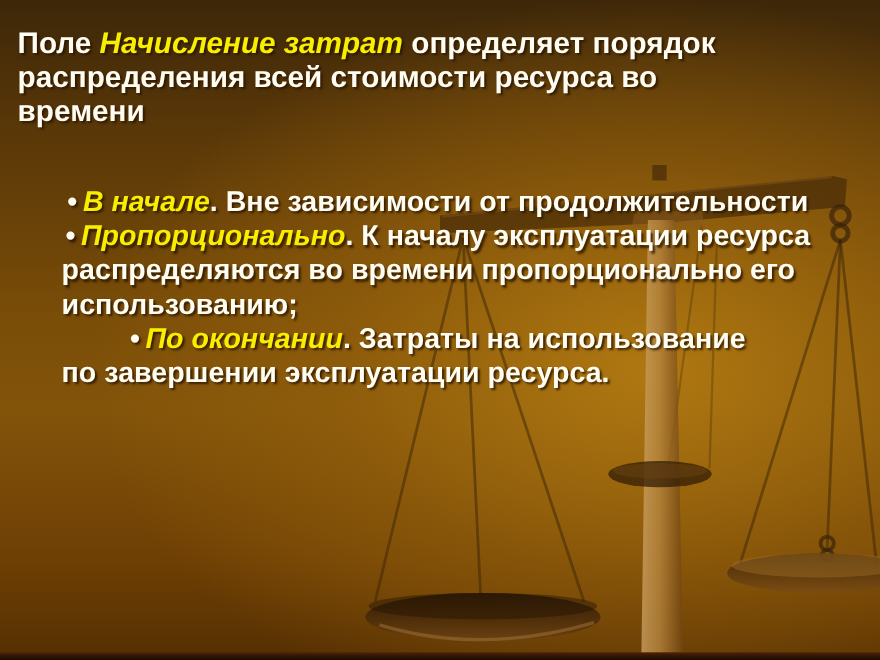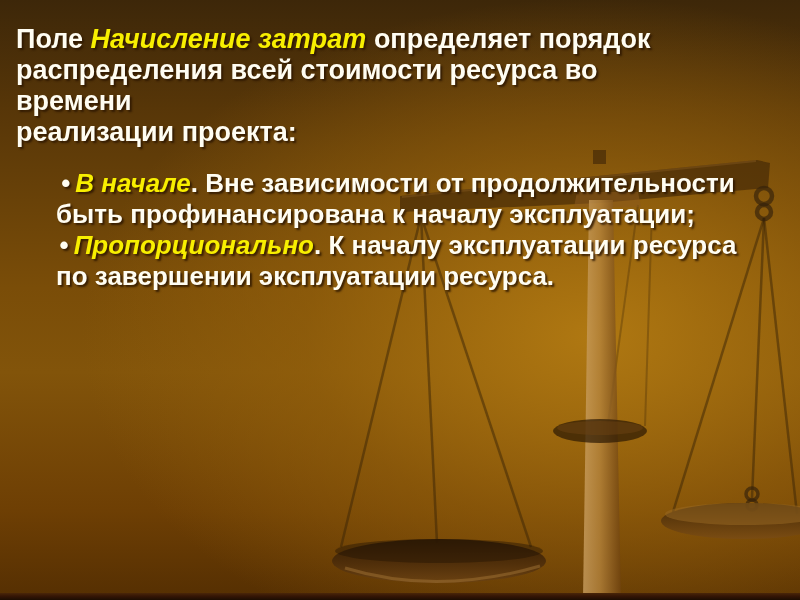--- a/index.html
+++ b/index.html
@@ -103,35 +103,36 @@
       <ellipse cx="745" cy="521" rx="84" ry="18" fill="url(#panGradR)" fill-opacity="0.85"></ellipse>
       <ellipse cx="745" cy="514" rx="80" ry="11" fill="#9a6a24" fill-opacity="0.5"></ellipse>
     </g>
   </svg>
 
   <div class="textlayer">
 
     <div class="title">
       <span class="line"><span class="w">Поле </span><span class="y">Начисление затрат</span><span class="w"> определяет порядок</span></span>
       <span class="line"><span class="w">распределения всей стоимости ресурса во времени</span></span>
-      <span class="line"><span class="w">реализации проекта:</span></span>
     </div>
 
     <div class="bullets">
 
       <div class="item">
         <span class="line first"><span class="b w">•</span><span class="y">В начале</span><span class="w">. Вне зависимости от продолжительности</span></span>
-        <span class="line"><span class="w">быть профинансирована к началу эксплуатации;</span></span>
       </div>
 
       <div class="item">
         <span class="line first"><span class="b w">•</span><span class="y">Пропорционально</span><span class="w">. К началу эксплуатации ресурса</span></span>
+        <span class="line"><span class="w">распределяются во времени пропорционально его</span></span>
+        <span class="line"><span class="w">использованию;</span></span>
       </div>
 
       <div class="item">
+        <span class="line first"><span class="b w">•</span><span class="y">По окончании</span><span class="w">. Затраты на использование</span></span>
         <span class="line"><span class="w">по завершении эксплуатации ресурса.</span></span>
       </div>
 
     </div>
   </div>
 
   <div class="footer-bar"></div>
 </div>
 
 </body></html>

